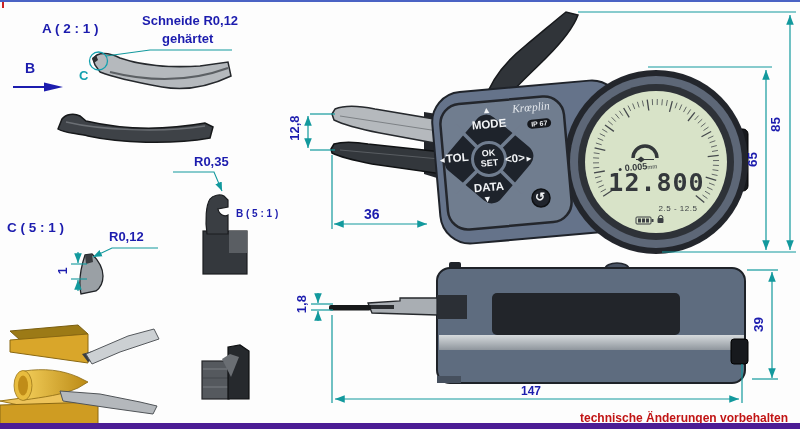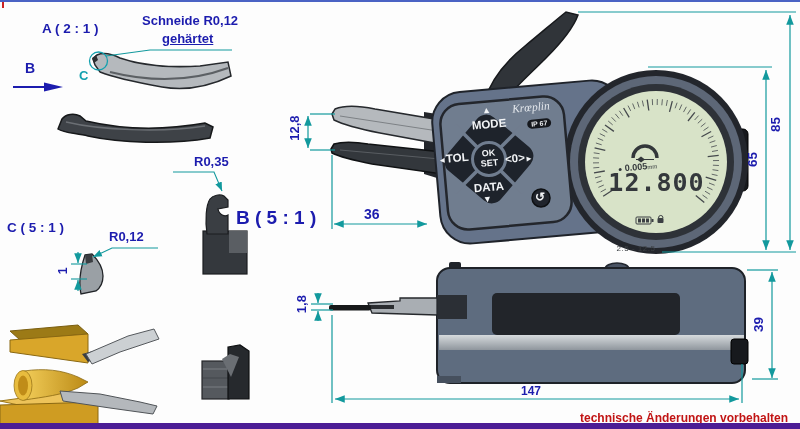--- a/index.html
+++ b/index.html
@@ -238,25 +238,25 @@
     <path d="M747,268 L778,268"></path>
         <path d="M752,377 L778,377"></path>
     <path d="M335,397 L739,397" marker-start="url(#mS)" marker-end="url(#mE)"></path>
     <path d="M332,313 L332,401"></path>
         <path d="M742,362 L742,401"></path>
   </g>
 </svg>
 
 <div class="lbl" style="left:42px;top:20px;font-size:13.5px;">A ( 2 : 1 )</div>
 <div class="lbl" style="left:142px;top:12px;">Schneide R0,12</div>
-<div class="lbl" style="left:162px;top:30px;text-decoration:underline;">gehärtet</div>
+<div class="lbl" style="left:162px;top:30px;">gehärtet</div>
 <div class="lbl" style="left:25px;top:59px;font-size:14px;">B</div>
 <div class="lbl teal" style="left:79px;top:67px;">C</div>
 <div class="lbl" style="left:171px;top:153px;padding-left:23px;">R0,35</div>
-<div class="lbl" style="left:236px;top:206px;font-size:19px;">B ( 5 : 1 )</div>
+<div class="lbl" style="left:236px;top:206px;font-size:10px;">B ( 5 : 1 )</div>
 <div class="lbl" style="left:7px;top:219px;font-size:13.5px;">C ( 5 : 1 )</div>
 <div class="lbl" style="left:109px;top:228px;">R0,12</div>
 <div class="lbl vlbl" style="left:56px;top:262px;width:16px;font-size:12.5px;">1</div>
 
 <div class="lbl vlbl" style="left:278px;top:119px;width:34px;">12,8</div>
 <div class="lbl" style="left:364px;top:205px;font-size:14px;">36</div>
 <div class="lbl vlbl" style="left:761px;top:115px;width:30px;font-size:13.5px;">85</div>
 <div class="lbl vlbl" style="left:738px;top:150px;width:30px;font-size:13.5px;">65</div>
 <div class="lbl vlbl" style="left:287px;top:295px;width:30px;">1,8</div>
 <div class="lbl vlbl" style="left:744px;top:315px;width:30px;font-size:13.5px;">39</div>
@@ -271,15 +271,15 @@
 <div class="devlbl tilt ctr" style="left:468px;top:116px;width:42px;font-size:11.5px;">MODE</div>
 <div class="devlbl tilt" style="left:438px;top:150px;font-size:11.5px;"><span style="font-size:8px;">◄</span><span>TOL</span></div>
 <div class="devlbl tilt" style="left:505px;top:150px;font-size:11.5px;"><span>&lt;0&gt;</span><span style="font-size:8px;">►</span></div>
 <div class="devlbl tilt ctr" style="left:477px;top:147px;width:24px;font-size:9px;line-height:9.5px;"><span>OK</span><br><span>SET</span></div>
 <div class="devlbl tilt ctr" style="left:468px;top:179px;width:42px;font-size:11.5px;">DATA</div>
 <div class="devlbl tilt ctr" style="left:483px;top:193px;font-size:9px;">▼</div>
 <div class="devlbl" style="left:535px;top:189px;font-size:12px;">↺</div>
 
 <div class="lcdtxt tilt" style="left:618px;top:160px;font-size:9px;font-weight:bold;"><span style="font-size:7px;">●</span> <span>0.005</span><span style="font-size:6px;font-weight:normal;">mm</span></div>
 <div class="lcdtxt value ctr" style="left:608px;top:166px;width:97px;font-size:25px;">12.800</div>
-<div class="lcdtxt ctr" style="left:594px;top:202px;width:84px;font-size:8px;letter-spacing:0.5px;color:#3d4145;margin-top:40px;">2.5 - 12.5</div>
+<div class="lcdtxt ctr" style="left:636px;top:202px;width:84px;font-size:8px;letter-spacing:0.5px;color:#3d4145;">2.5 - 12.5</div>
 
 </div>
 
 </body></html>

